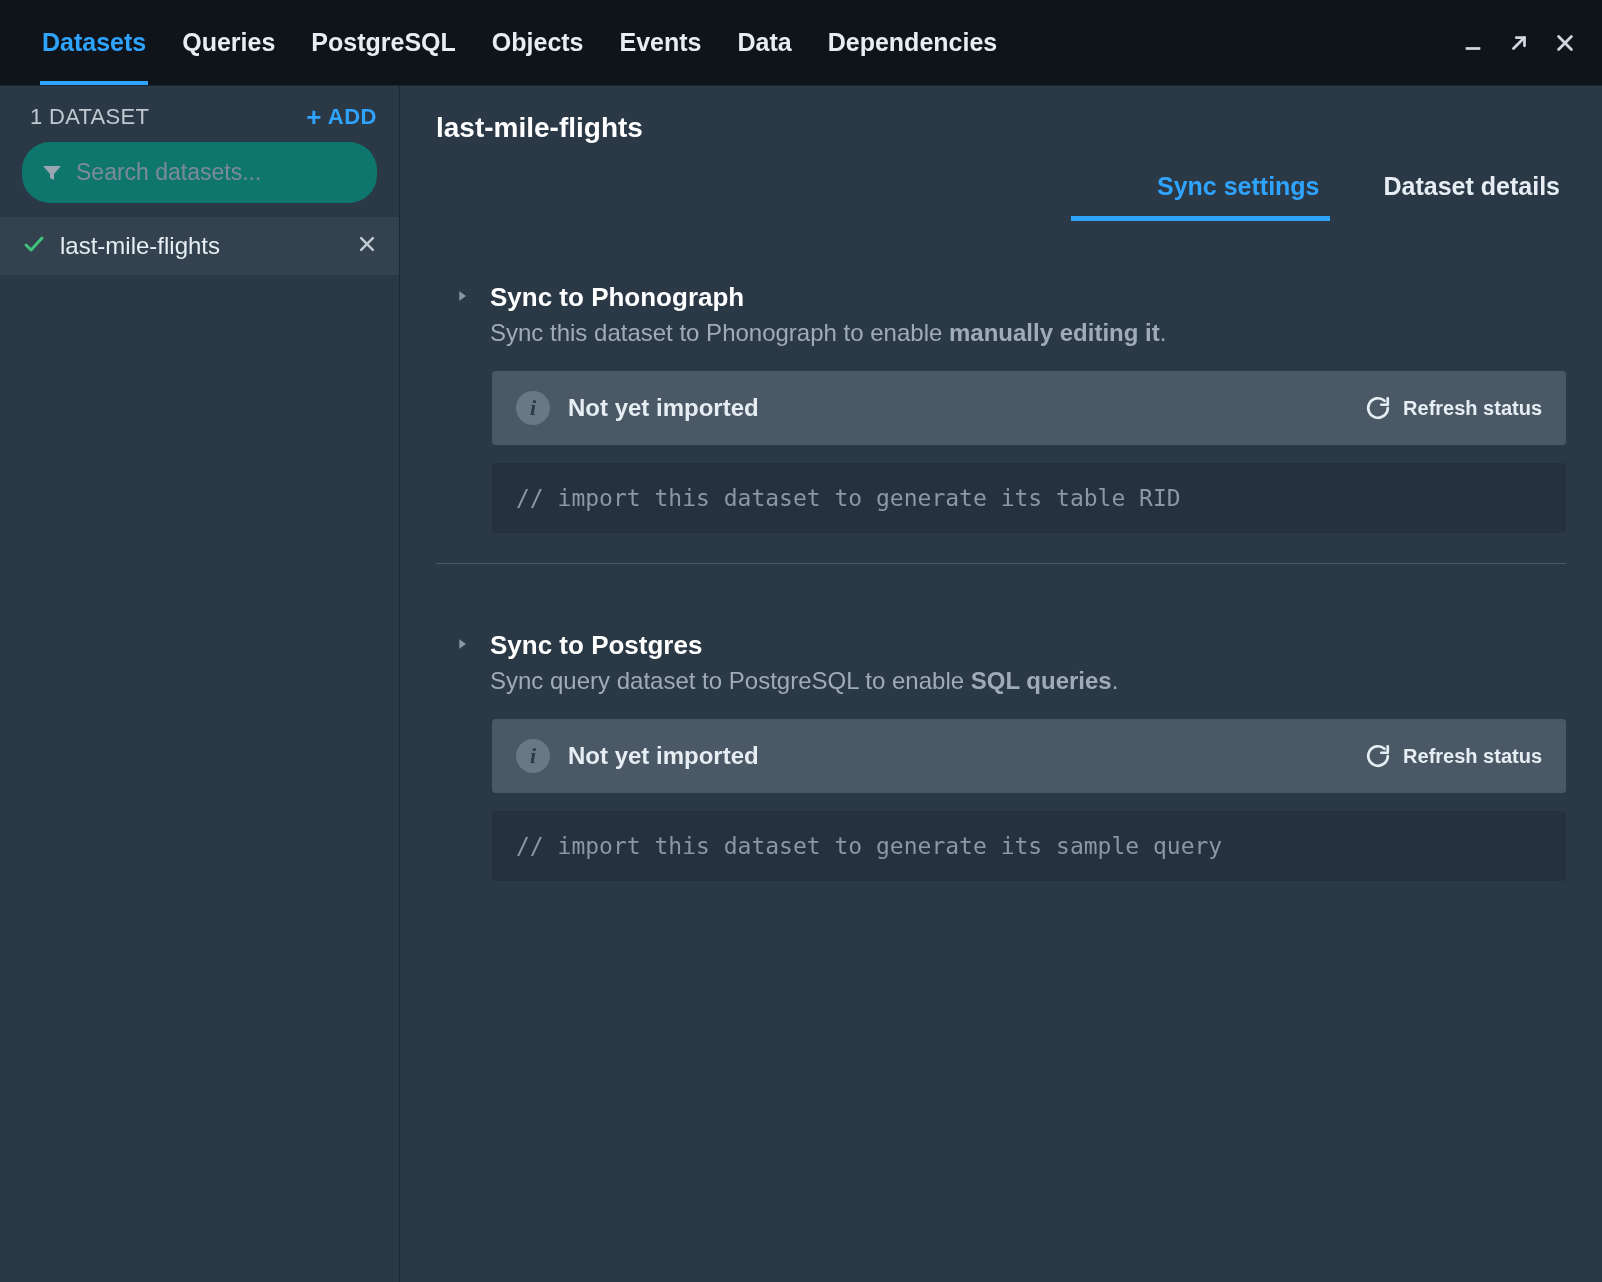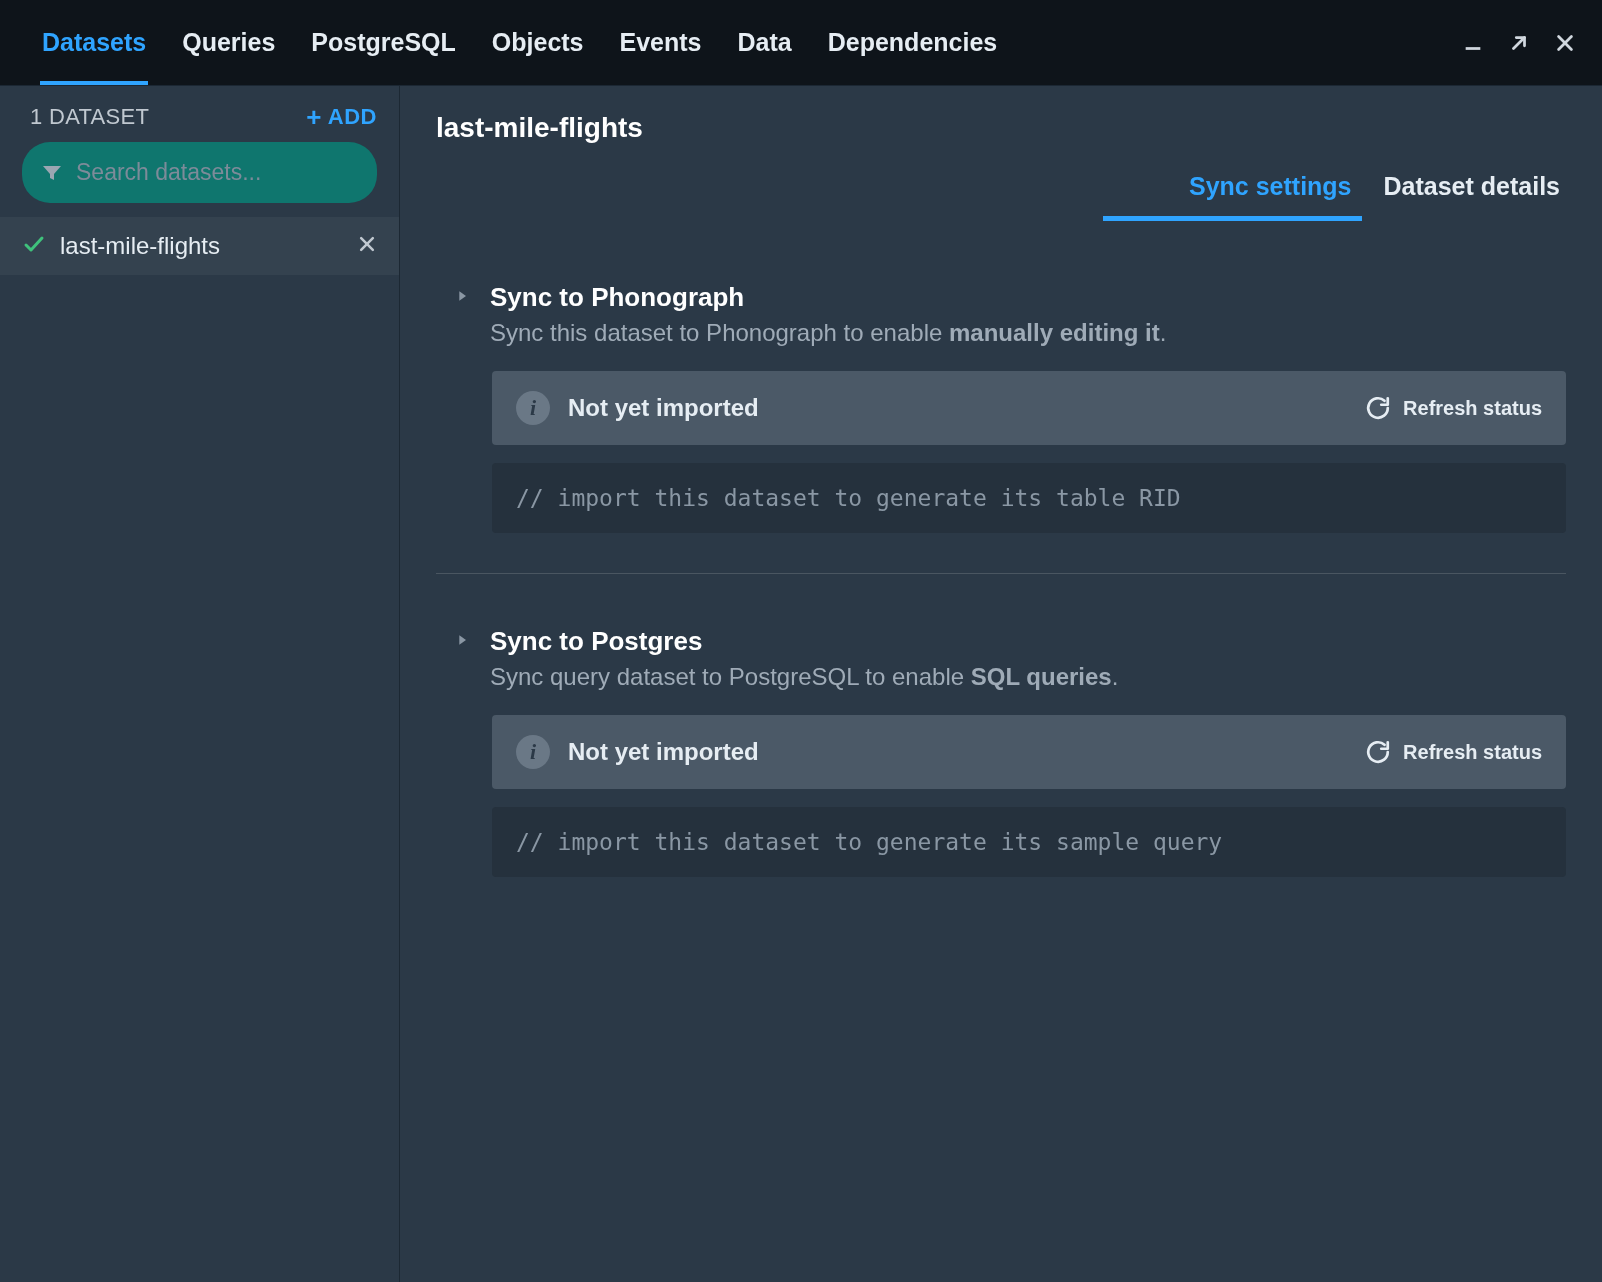--- a/index.html
+++ b/index.html
@@ -169,21 +169,21 @@
     padding: 26px 36px 0 36px;
   }
   .main-title {
     font-size: 28px;
     font-weight: 800;
     color: #ffffff;
   }
   .main-tabs {
     display: flex;
     justify-content: flex-end;
-    gap: 20px;
+    gap: 52px;
     padding: 10px 36px 0 36px;
     border-bottom: 1px solid transparent;
   }
   .main-tab {
     font-size: 25px;
     font-weight: 600;
     color: #e6edf3;
     padding: 18px 6px 20px 6px;
     position: relative;
     cursor: pointer;
@@ -204,22 +204,21 @@
   .content {
     padding: 40px 36px;
     overflow: auto;
   }
 
   .section {
     padding: 20px 0 30px 0;
   }
   .section + .section {
     border-top: 1px solid #4a5661;
-    margin-top: 10px;
-    padding-top: 52px;
+    padding-top: 66px;
   }
   .section-head {
     display: flex;
     align-items: flex-start;
     gap: 20px;
     padding-left: 18px;
   }
   .caret {
     color: #8a97a4;
     margin-top: 6px;

